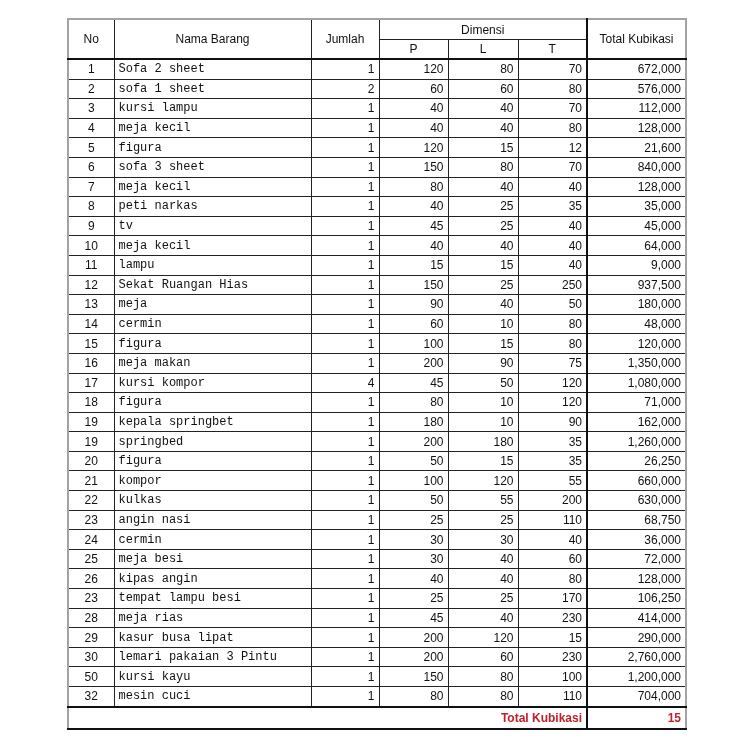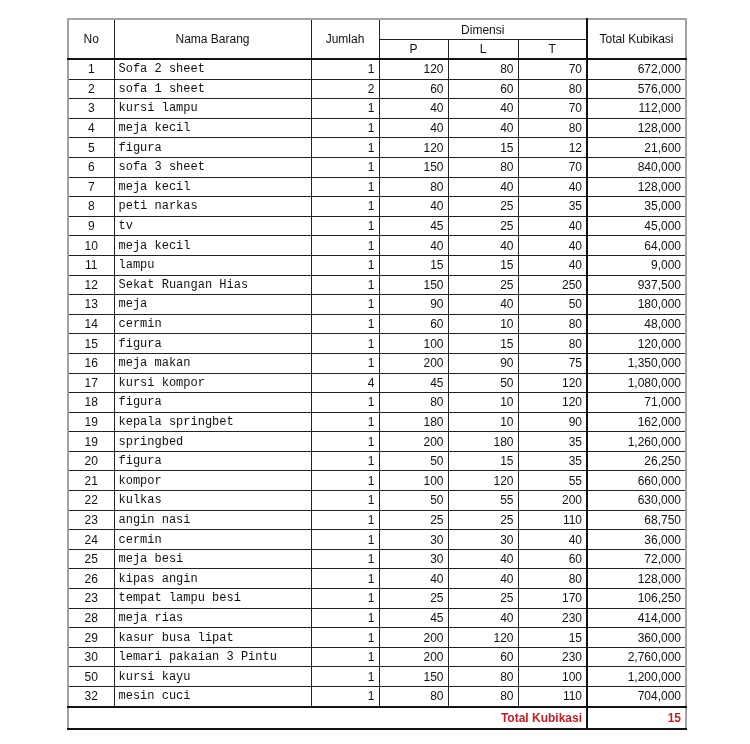--- a/index.html
+++ b/index.html
@@ -319,21 +319,21 @@
       <td class="num">230</td>
       <td class="num total-cell">414,000</td>
     </tr>
       <tr class="">
       <td class="no">29</td>
       <td class="nama">kasur busa lipat</td>
       <td class="num">1</td>
       <td class="num">200</td>
       <td class="num">120</td>
       <td class="num">15</td>
-      <td class="num total-cell">360,000</td>
+      <td class="num total-cell">290,000</td>
     </tr>
       <tr class="">
       <td class="no">30</td>
       <td class="nama">lemari pakaian 3 Pintu</td>
       <td class="num">1</td>
       <td class="num">200</td>
       <td class="num">60</td>
       <td class="num">230</td>
       <td class="num total-cell">2,760,000</td>
     </tr>

